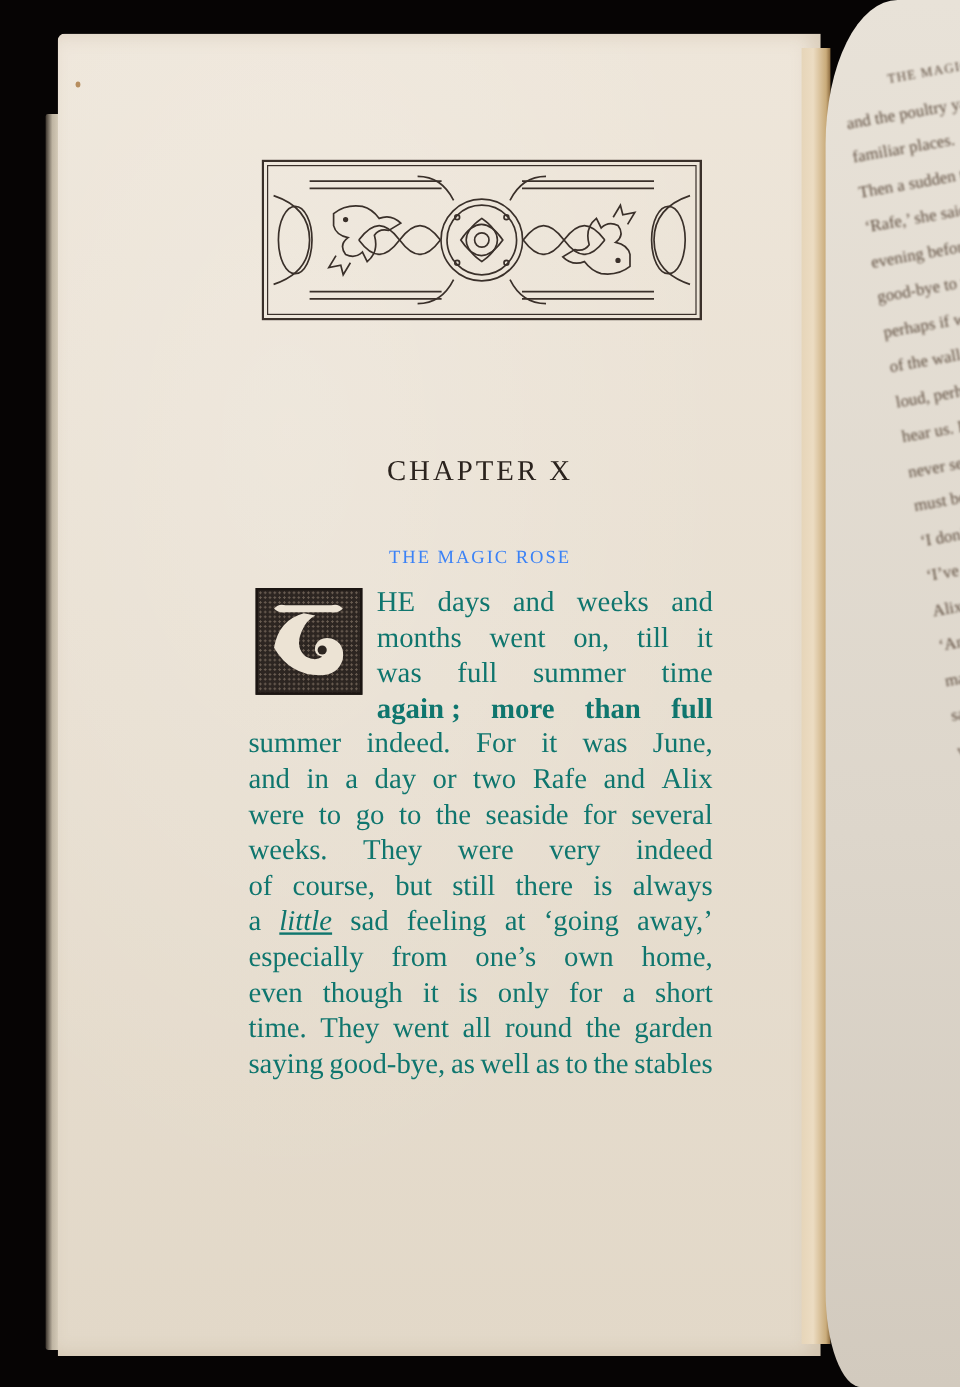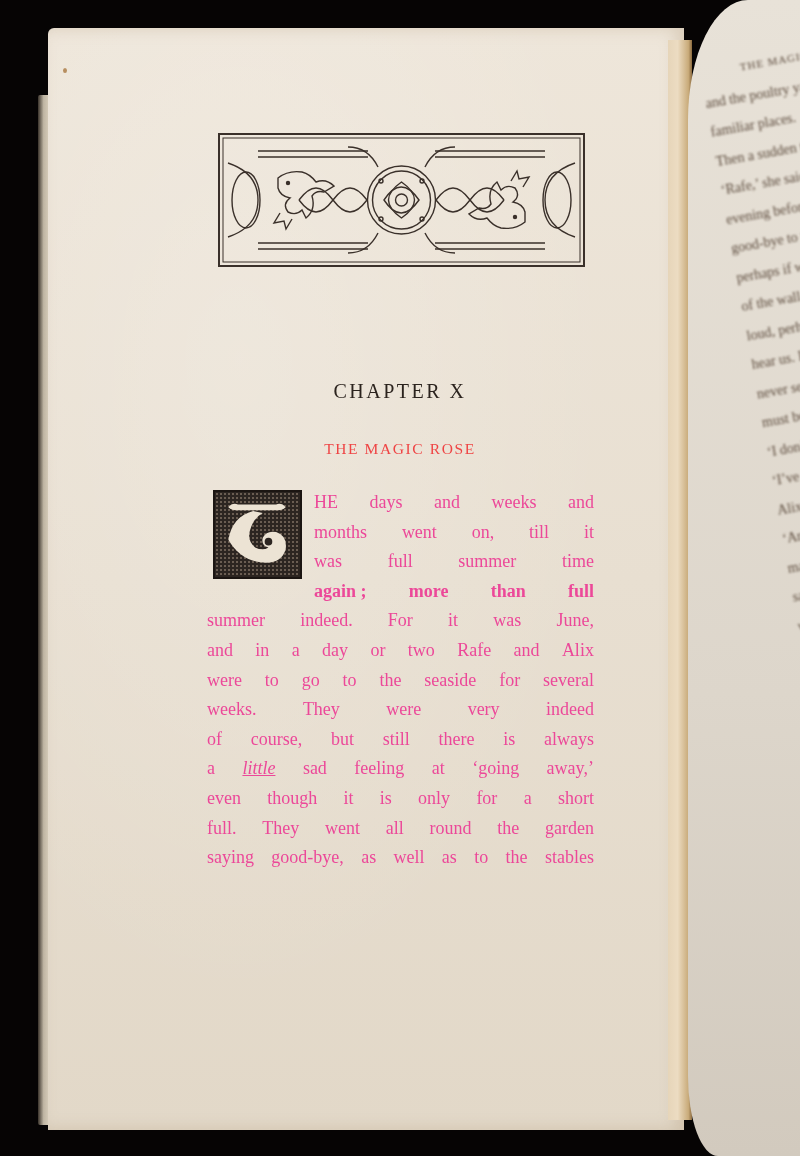--- a/index.html
+++ b/index.html
@@ -82,33 +82,33 @@
       height: 134px;
     }
     .ornament svg { width: 100%; height: 100%; display: block; }
 
     .chapter-title {
       position: absolute;
       left: 200px;
       width: 400px;
       top: 380px;
       text-align: center;
-      font-size: 20px;
+      font-size: 24px;
       letter-spacing: 2.5px;
       color: #2b231e;
     }
     .chapter-subtitle {
       position: absolute;
       left: 200px;
       width: 400px;
-      top: 440px;
+      top: 456px;
       text-align: center;
       font-size: 15.5px;
       letter-spacing: 1.6px;
-      color: #ef4444;
+      color: #3b82f6;
     }
 
     
     .dropcap {
       position: absolute;
       left: 213px;
       top: 490px;
       width: 89px;
       height: 89px;
       background-color: #2c2521;
@@ -117,22 +117,22 @@
       border: 2px solid #1b1512;
       box-sizing: border-box;
     }
     .dropcap svg { width: 100%; height: 100%; display: block; }
 
     .body-text {
       position: absolute;
       left: 207px;
       top: 488px;
       width: 387px;
-      color: #ec4899;
-      font-size: 18px;
+      color: #0f766e;
+      font-size: 24px;
       line-height: 29.6px;
     }
     .line {
       display: block;
       text-align: justify;
       text-align-last: justify;
       white-space: nowrap;
       height: 29.6px;
     }
     .line.indented { margin-left: 107px; }
@@ -338,33 +338,42 @@
         <span class="w em">little</span>
         <span class="w">sad</span>
         <span class="w">feeling</span>
         <span class="w">at</span>
         <span class="w">‘going</span>
         <span class="w">away,’</span>
       </div>
     </div>
     <div class="line">
       <div class="gap-flex">
+        <span class="w">especially</span>
+        <span class="w">from</span>
+        <span class="w">one’s</span>
+        <span class="w">own</span>
+        <span class="w">home,</span>
+      </div>
+    </div>
+    <div class="line">
+      <div class="gap-flex">
         <span class="w">even</span>
         <span class="w">though</span>
         <span class="w">it</span>
         <span class="w">is</span>
         <span class="w">only</span>
         <span class="w">for</span>
         <span class="w">a</span>
         <span class="w">short</span>
       </div>
     </div>
     <div class="line">
       <div class="gap-flex">
-        <span class="w">full.</span>
+        <span class="w">time.</span>
         <span class="w">They</span>
         <span class="w">went</span>
         <span class="w">all</span>
         <span class="w">round</span>
         <span class="w">the</span>
         <span class="w">garden</span>
       </div>
     </div>
     <div class="line">
       <div class="gap-flex">

